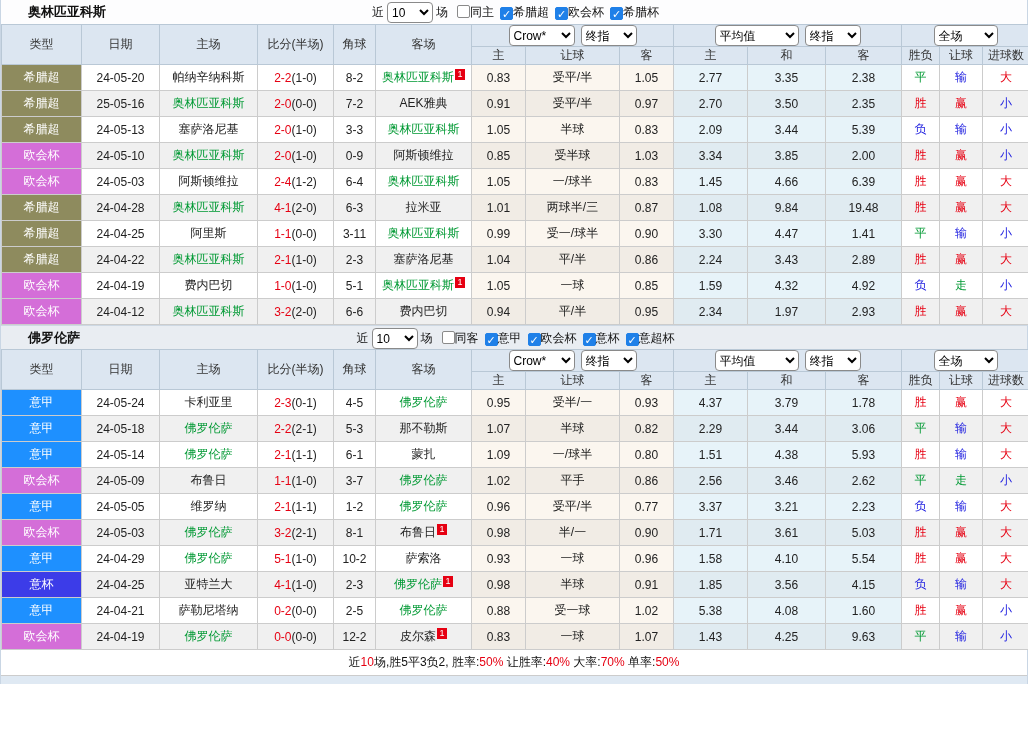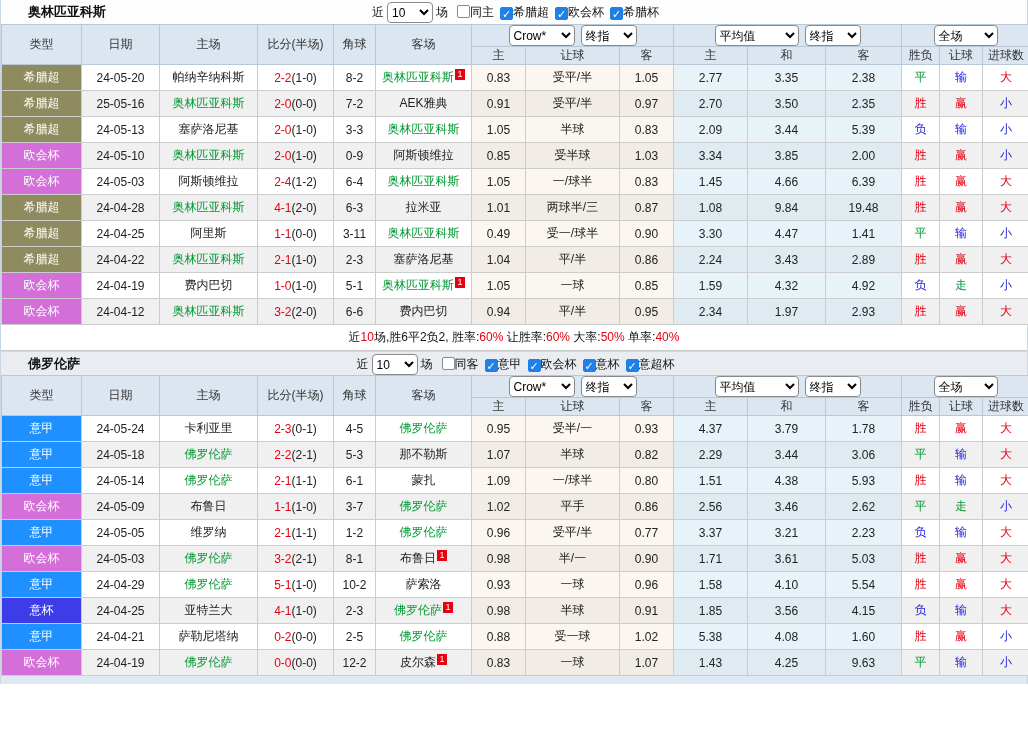--- a/index.html
+++ b/index.html
@@ -211,21 +211,21 @@
               <td class="c-res" style="color: rgb(230, 0, 18);">赢</td>
               <td class="c-res" style="color: rgb(230, 0, 18);">大</td>
             </tr>
             <tr>
               <td class="c-type" style="background: rgb(142, 139, 94);">希腊超</td>
               <td class="c-date">24-04-25</td>
               <td class="c-team">阿里斯</td>
               <td class="c-score"><span class="ft">1-1</span><span class="ht">(0-0)</span></td>
               <td class="c-corner">3-11</td>
               <td class="c-team t-focus">奥林匹亚科斯</td>
-              <td class="c-ah">0.49</td>
+              <td class="c-ah">0.99</td>
               <td class="c-ah">受一/球半</td>
               <td class="c-ah">0.90</td>
               <td class="c-eu">3.30</td>
               <td class="c-eu">4.47</td>
               <td class="c-eu">1.41</td>
               <td class="c-res" style="color: rgb(0, 153, 51);">平</td>
               <td class="c-res" style="color: rgb(34, 34, 224);">输</td>
               <td class="c-res" style="color: rgb(34, 34, 224);">小</td>
             </tr>
             <tr>
@@ -274,21 +274,20 @@
               <td class="c-ah">0.95</td>
               <td class="c-eu">2.34</td>
               <td class="c-eu">1.97</td>
               <td class="c-eu">2.93</td>
               <td class="c-res" style="color: rgb(230, 0, 18);">胜</td>
               <td class="c-res" style="color: rgb(230, 0, 18);">赢</td>
               <td class="c-res" style="color: rgb(230, 0, 18);">大</td>
             </tr>
           </tbody>
         </table>
-        <div class="summary"><span class="k">近</span><span class="r">10</span><span class="k">场,胜6平2负2, 胜率:</span><span class="r">60%</span><span class="k"> 让胜率:</span><span class="r">60%</span><span class="k"> 大率:</span><span class="r">50%</span><span class="k"> 单率:</span><span class="r">40%</span></div>
       </div>
       <div class="section">
         <div class="filter-row"><span class="team-name">佛罗伦萨</span><div class="filter-controls"><span class="flab">近</span><select style="width: 46px;"><option>10</option></select><span class="flab">场</span><label class="cbwrap"><span class="cb"></span><span class="cbl">同客</span></label><label class="cbwrap"><span class="cb on">✓</span><span class="cbl">意甲</span></label><label class="cbwrap"><span class="cb on">✓</span><span class="cbl">欧会杯</span></label><label class="cbwrap"><span class="cb on">✓</span><span class="cbl">意杯</span></label><label class="cbwrap"><span class="cb on">✓</span><span class="cbl">意超杯</span></label></div></div>
         <table class="matches">
           <colgroup>
             <col style="width: 80px;">
             <col style="width: 78px;">
             <col style="width: 98px;">
             <col style="width: 76px;">
             <col style="width: 42px;">
@@ -493,16 +492,17 @@
               <td class="c-ah">1.07</td>
               <td class="c-eu">1.43</td>
               <td class="c-eu">4.25</td>
               <td class="c-eu">9.63</td>
               <td class="c-res" style="color: rgb(0, 153, 51);">平</td>
               <td class="c-res" style="color: rgb(34, 34, 224);">输</td>
               <td class="c-res" style="color: rgb(34, 34, 224);">小</td>
             </tr>
           </tbody>
         </table>
+        <div class="summary"><span class="k">近</span><span class="r">10</span><span class="k">场,胜5平3负2, 胜率:</span><span class="r">50%</span><span class="k"> 让胜率:</span><span class="r">40%</span><span class="k"> 大率:</span><span class="r">70%</span><span class="k"> 单率:</span><span class="r">50%</span></div>
       </div>
     </div>
   <div class="bottom-strip"></div>
 </div>
 
 </body></html>

